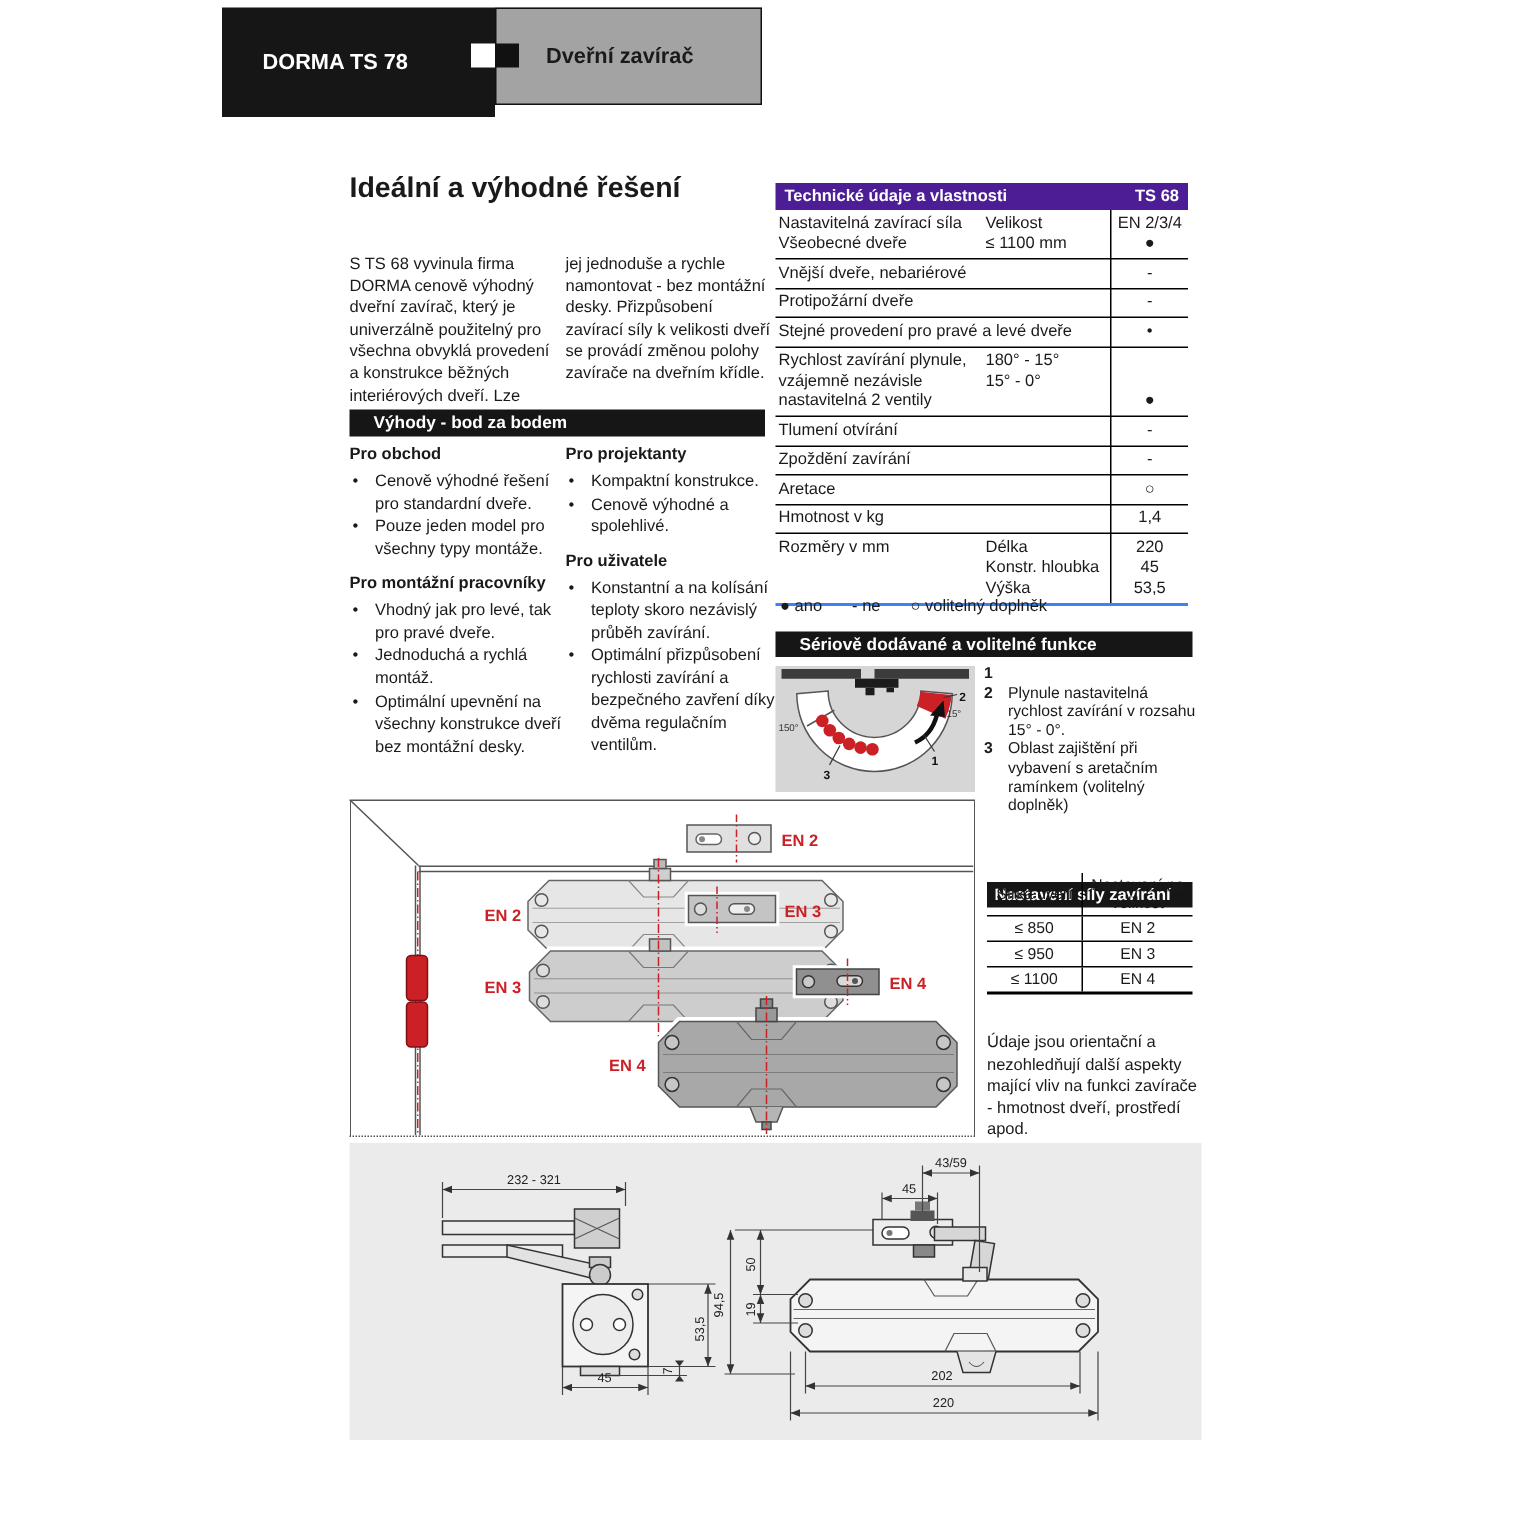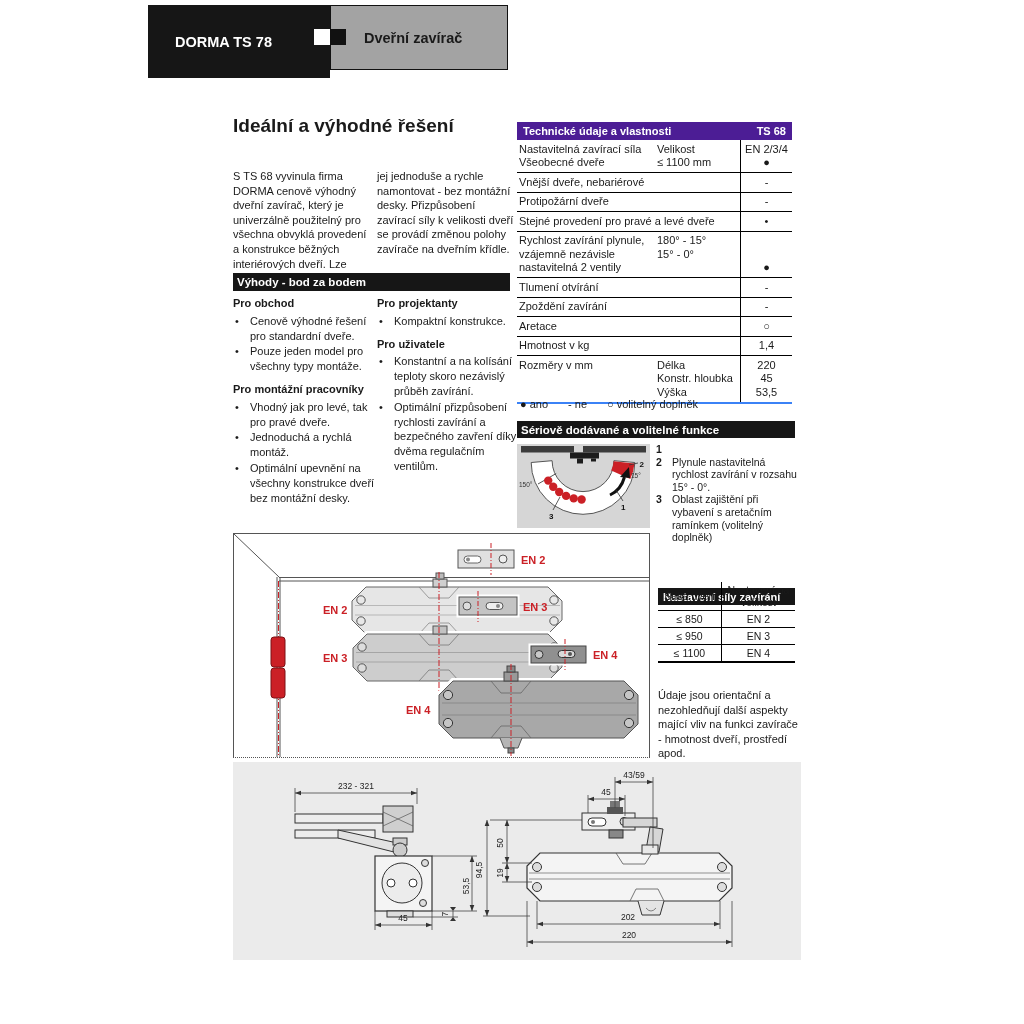--- a/index.html
+++ b/index.html
@@ -13,21 +13,21 @@
   .hdr-white{left:330px;top:5px;width:178px;height:65px;background:#a3a3a3;border:1.5px solid #111;
              display:flex;align-items:center;padding-left:33px;box-sizing:border-box;
              font-size:14.5px;font-weight:bold;}
   .logo-w{left:314px;top:29px;width:16px;height:16px;background:#fff;z-index:3;}
   .logo-b{left:330px;top:29px;width:16px;height:16px;background:#111;z-index:3;}
   
   .title{left:233px;top:114px;width:290px;font-size:19px;line-height:23px;font-weight:bold;}
   .introcol{top:169px;width:140px;font-size:11px;line-height:14.6px;}
   
   .bar{background:#161616;color:#fff;font-weight:bold;display:flex;align-items:center;
-       box-sizing:border-box;padding-left:4px;font-size:11.5px;}
+       box-sizing:border-box;padding-left:16px;font-size:11.5px;}
   
   .bcol{top:294px;width:142px;font-size:11px;line-height:14.8px;}
   .bh{font-weight:bold;margin:8px 0 3px;}
   .bh.first{margin-top:2px;}
   .b{display:flex;margin-bottom:1px;}
   .b::before{content:"•";width:17px;flex:none;padding-left:2px;box-sizing:border-box;}
   .btxt{flex:1;}
   
   .tt{left:517px;top:122px;width:275px;font-size:11px;}
   .tt-head{height:18px;background:#4c1d95;color:#fff;font-weight:bold;display:flex;
@@ -102,20 +102,23 @@
         <span class="btxt">Jednoduchá a rychlá montáž.</span>
       </div>
     <div class="b">
         <span class="btxt">Optimální upevnění na všechny konstrukce dveří bez montážní desky.</span>
       </div>
   </div>
   <div class="abs bcol" style="left:377px">
     <div class="bh first">Pro projektanty</div>
     <div class="b">
         <span class="btxt">Kompaktní konstrukce.</span>
+      </div>
+    <div class="b">
+        <span class="btxt">Cenově výhodné a spolehlivé.</span>
       </div>
     <div class="bh">Pro uživatele</div>
     <div class="b">
         <span class="btxt">Konstantní a na kolísání teploty skoro nezávislý průběh zavírání.</span>
       </div>
     <div class="b">
         <span class="btxt">Optimální přizpůsobení rychlosti zavírání a bezpečného zavření díky dvěma regulačním ventilům.</span>
       </div>
   </div>
 

